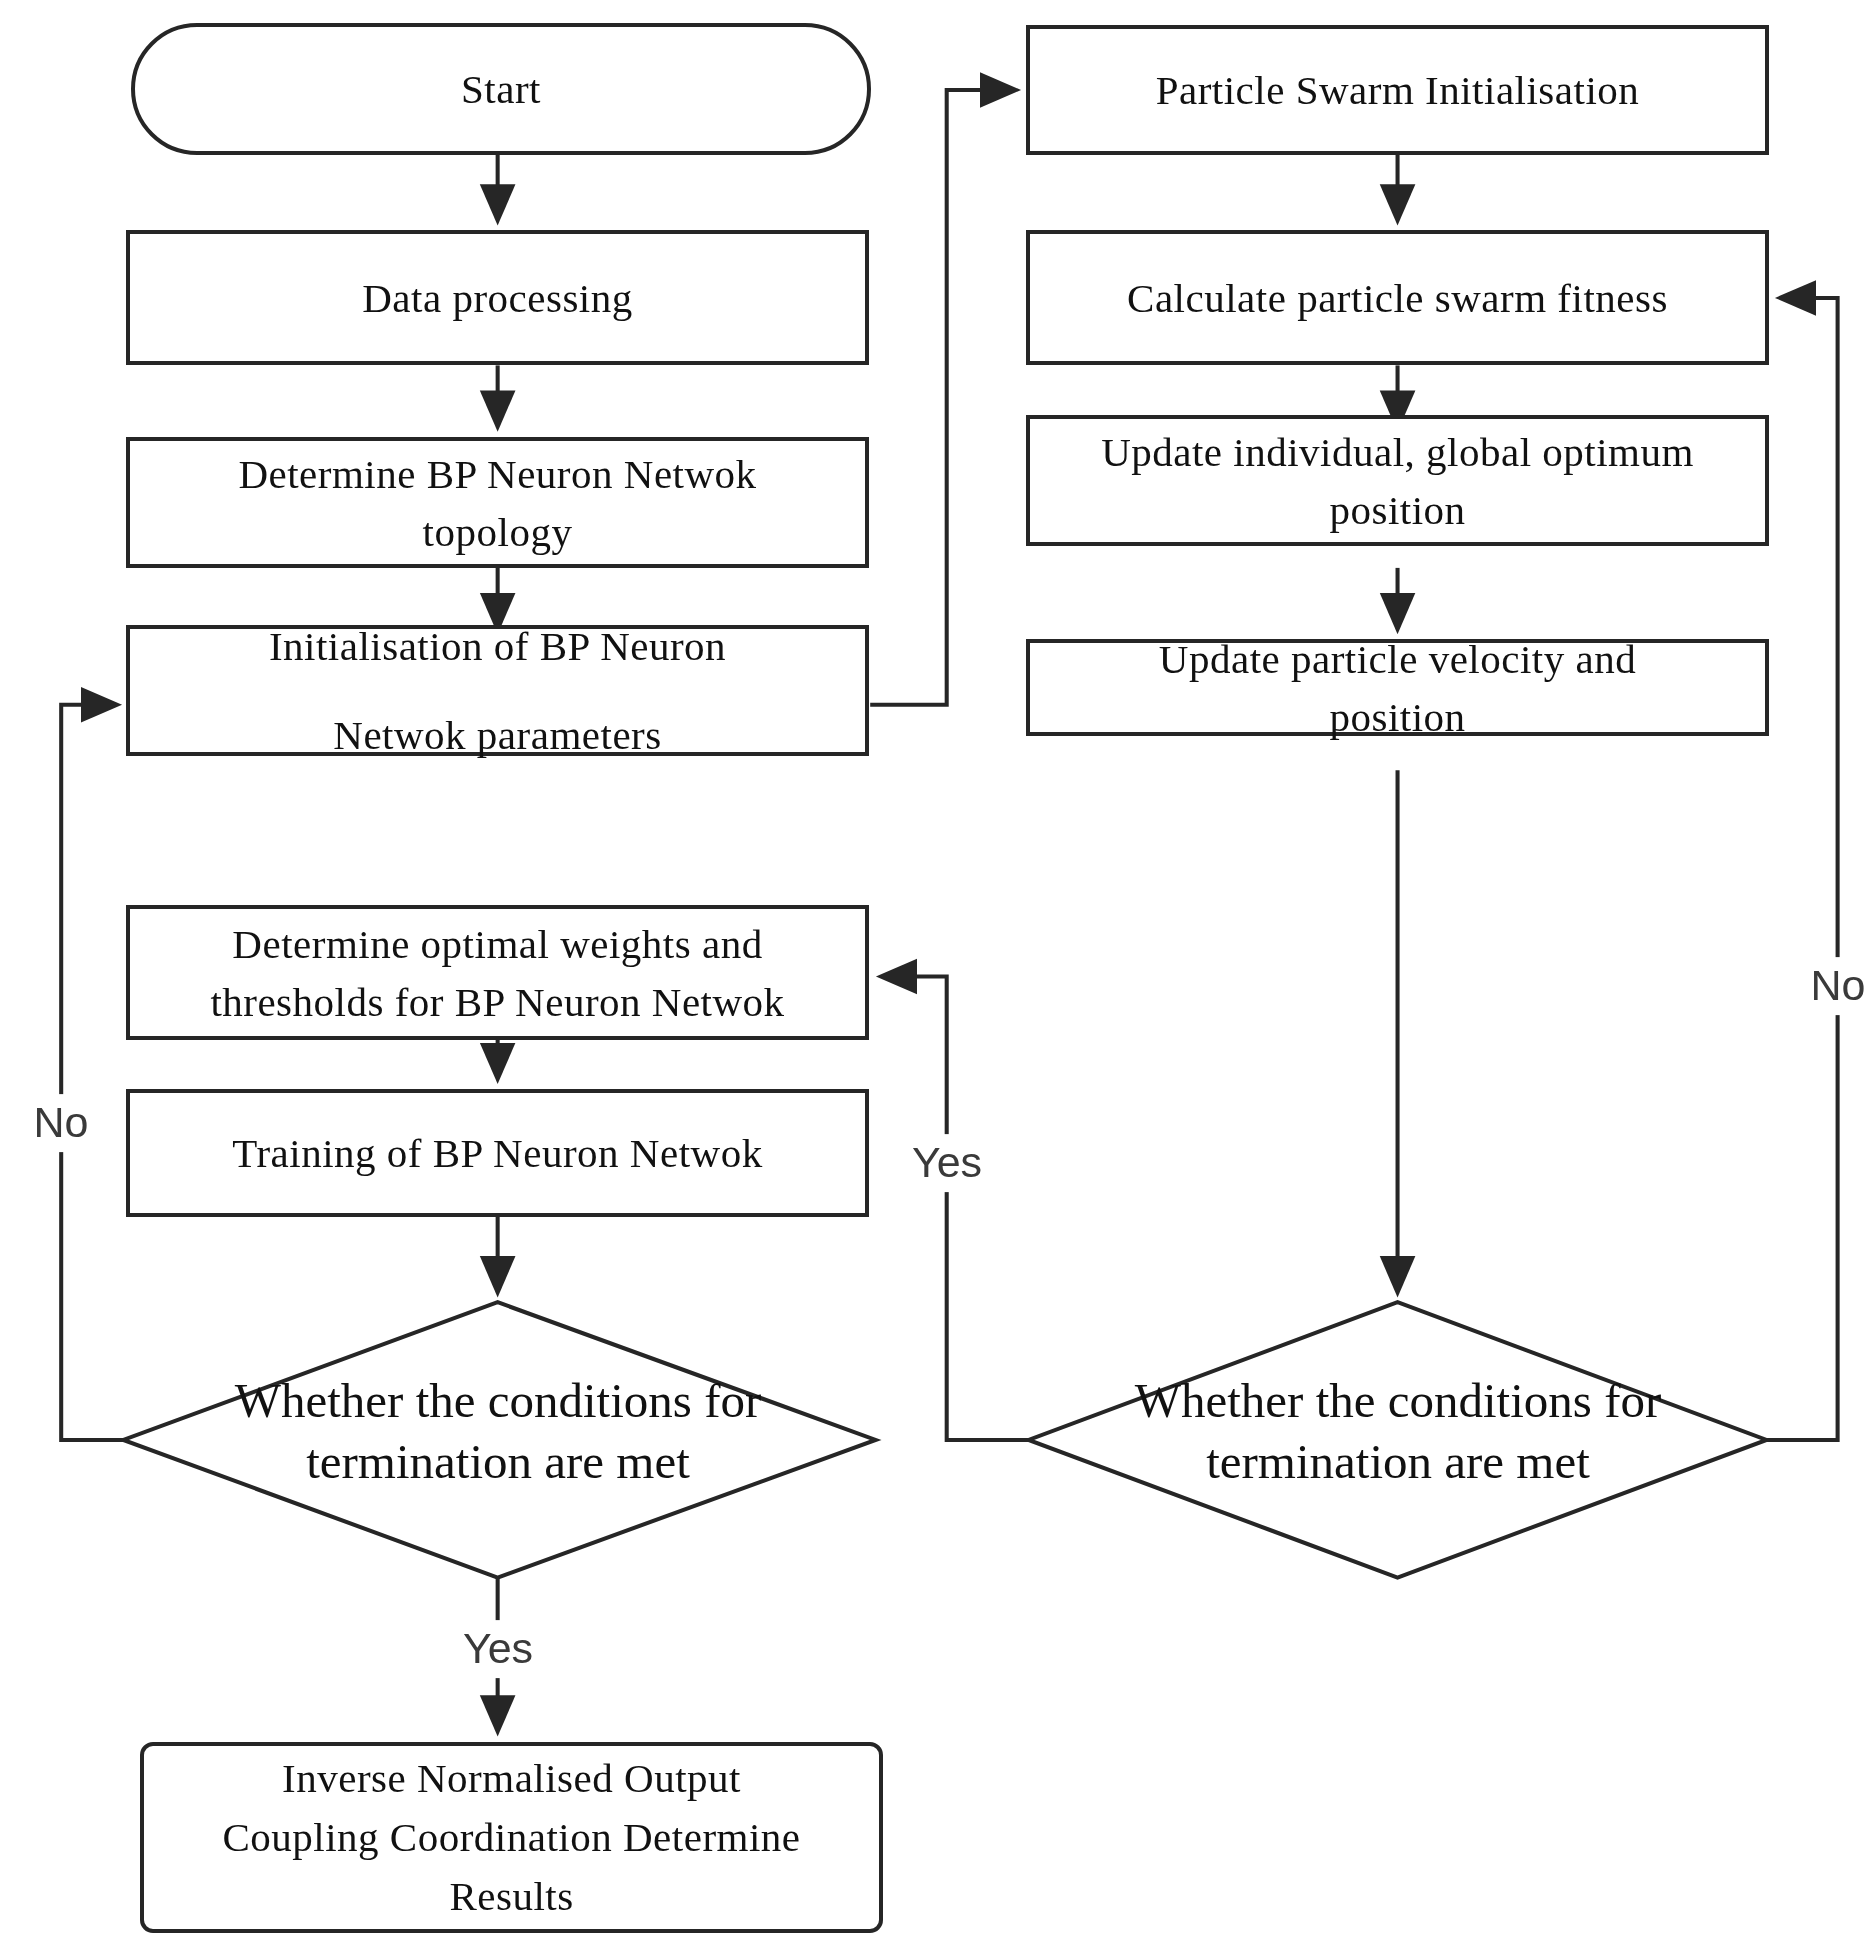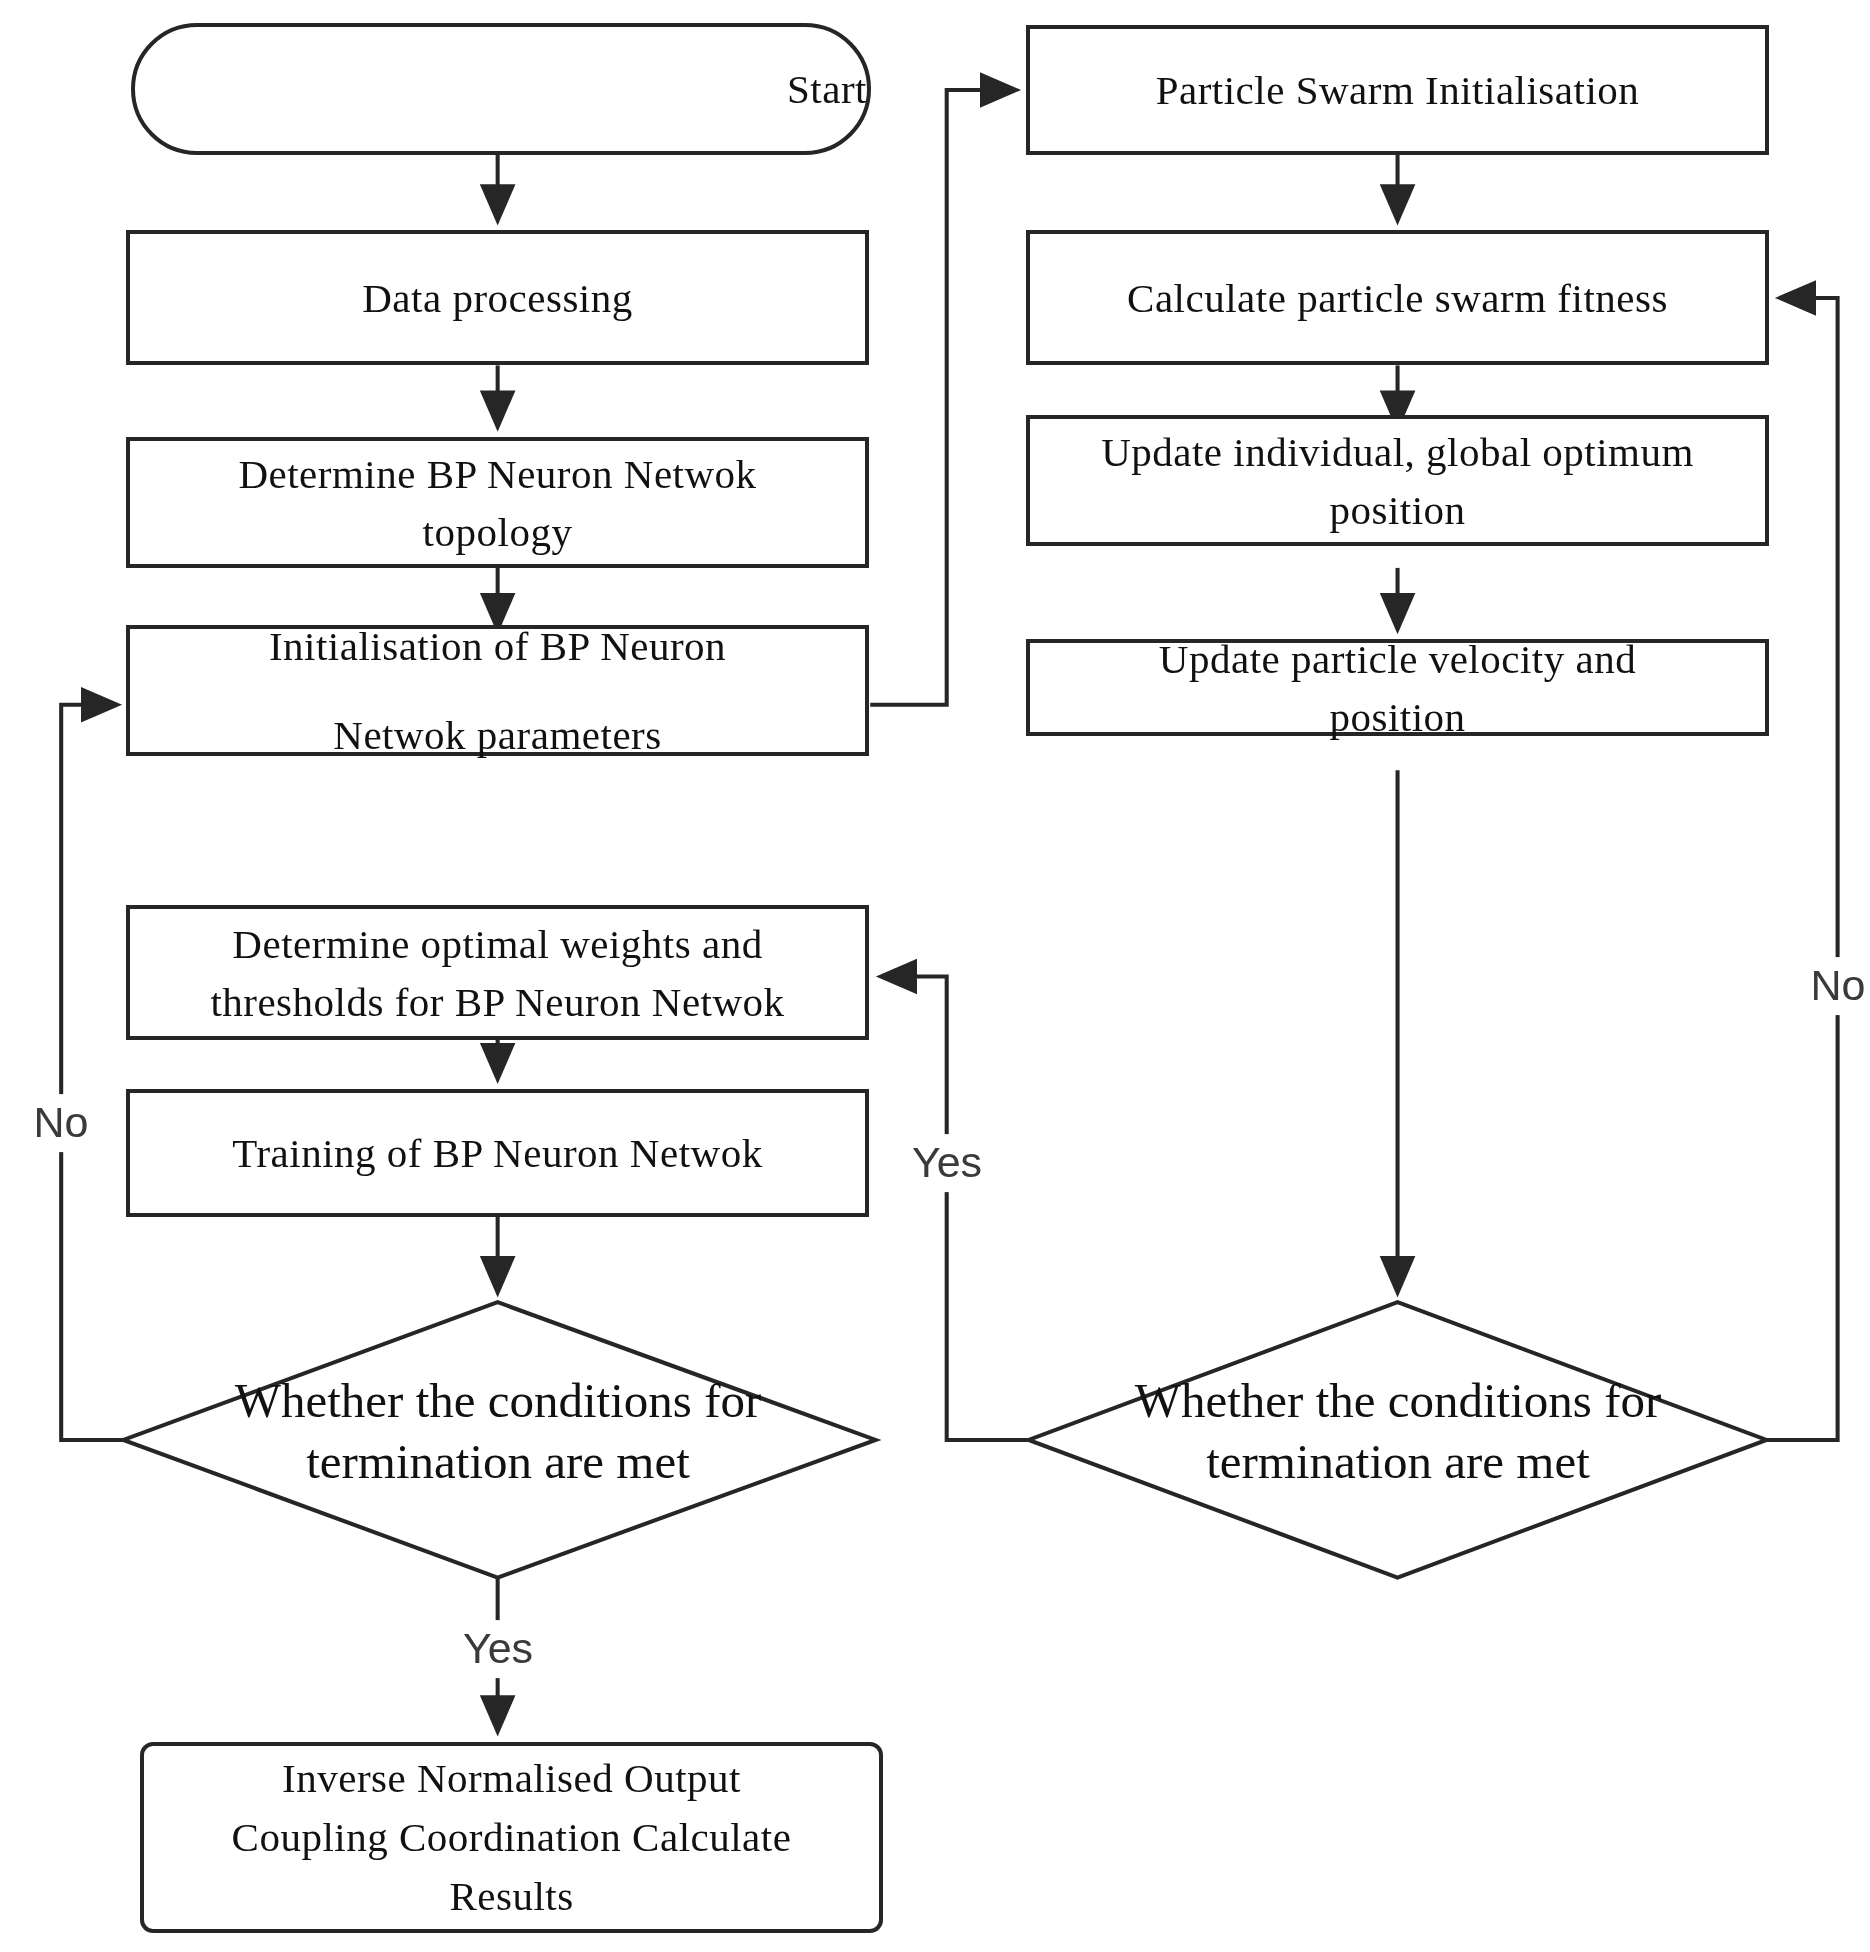--- a/index.html
+++ b/index.html
@@ -72,21 +72,21 @@
 
     <path class="line" marker-end="url(#ah)" d="M967,783 L1052,783 L1052,100 L1091,100"></path>
 
     <path class="line" marker-end="url(#ah)" d="M1963,1600 L2042,1600 L2042,331 L2016,331"></path>
 
     <path class="line" marker-end="url(#ah)" d="M1143,1600 L1052,1600 L1052,1085 L1017,1085"></path>
 
     <path class="line" marker-end="url(#ah)" d="M137,1600 L68,1600 L68,783 L92,783"></path>
   </svg>
 
-  <div class="node stadium" style="left:131px;top:22.5px;width:740px;height:132px;align-items:flex-end;">
+  <div class="node stadium" style="left:131px;top:22.5px;width:740px;height:132px;">
     <div>Start</div>
   </div>
 
   <div class="node" style="left:126px;top:230px;width:743px;height:135px;">
     <div>Data processing</div>
   </div>
 
   <div class="node" style="left:126px;top:437px;width:743px;height:131px;">
     <div>Determine  BP Neuron Netwok</div>
     <div>topology</div>
@@ -106,21 +106,21 @@
     <div>Training of BP Neuron Netwok</div>
   </div>
 
   <div class="diamond-text" style="left:165px;top:1359px;width:666px;height:144px;">
     <div>Whether the conditions for</div>
     <div>termination are met</div>
   </div>
 
   <div class="node terminal" style="left:140px;top:1742px;width:743px;height:191px;line-height:59px;">
     <div>Inverse Normalised Output</div>
-    <div>Coupling Coordination Calculate</div>
+    <div>Coupling Coordination Determine</div>
     <div>Results</div>
   </div>
 
   <div class="node" style="left:1026px;top:25px;width:743px;height:130px;">
     <div>Particle Swarm Initialisation</div>
   </div>
 
   <div class="node" style="left:1026px;top:230px;width:743px;height:135px;">
     <div>Calculate particle swarm fitness</div>
   </div>

